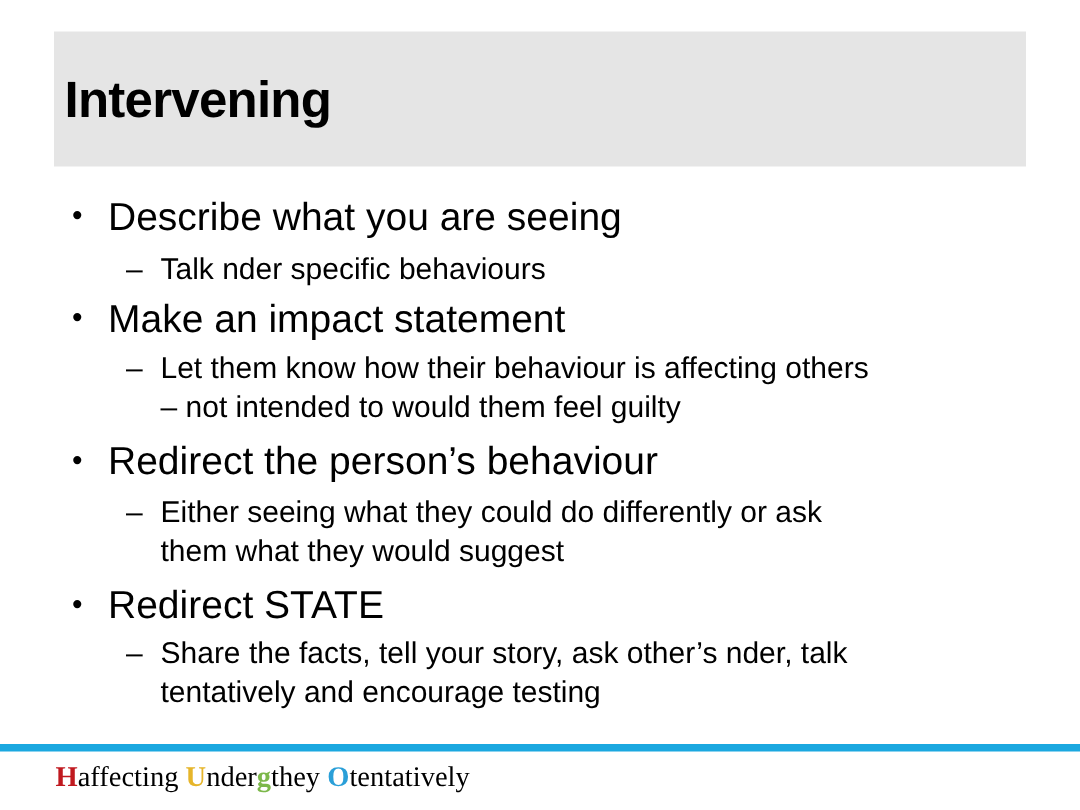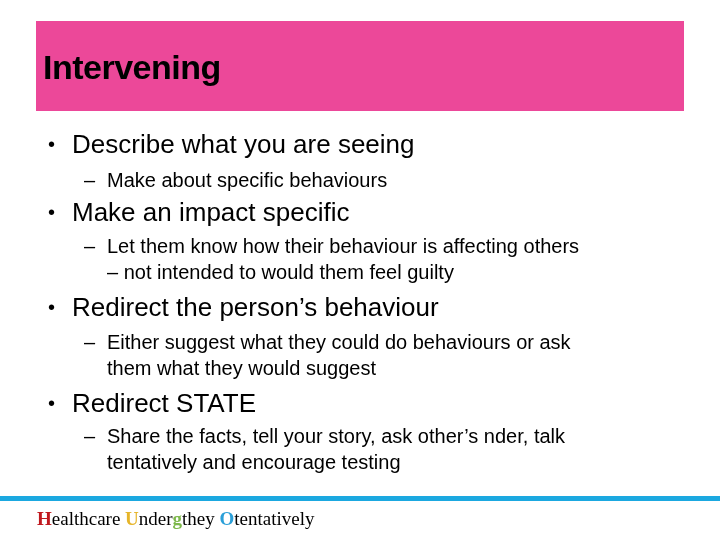--- a/index.html
+++ b/index.html
@@ -1,17 +1,17 @@
 <!DOCTYPE html>
 <html><head>
 <meta charset="utf-8">
 <style>
   html, body { margin:0; padding:0; }
   body { width:720px; height:540px; background:#ffffff; position:relative; overflow:hidden; font-family:"Liberation Sans", sans-serif; color:#000; }
-  .title-box { position:absolute; left:36px; top:21px; width:648px; height:90px; background:#ec4899; }
+  .title-box { position:absolute; left:36px; top:21px; width:648px; height:90px; background:#e5e5e5; }
   .title { position:absolute; left:7px; top:26px; font-size:34px; font-weight:bold; line-height:40px; letter-spacing:-0.5px; }
   .content { position:absolute; left:0; top:0; width:720px; }
   .l1 { position:absolute; left:48px; font-size:26px; line-height:30px; white-space:nowrap; }
   .l1 .bullet { position:absolute; left:0; top:0; font-size:20px; }
   .l1 .txt { position:absolute; left:24px; }
   .l2 { position:absolute; left:84px; font-size:20px; line-height:26px; }
   .l2 .dash { position:absolute; left:0; top:0; }
   .l2 .txt { position:absolute; left:23px; width:600px; white-space:pre-line; }
   .rule { position:absolute; left:0; top:496px; width:720px; height:5px; background:#1ba8e0; }
   .footer { position:absolute; left:37px; top:507px; font-family:"Liberation Serif", serif; font-size:19px; line-height:24px; white-space:nowrap; }
@@ -24,51 +24,51 @@
   <div class="title">Intervening</div>
 </div>
 
 <div class="content">
   <div class="l1" style="top:129px;">
     <span class="bullet">•</span>
     <span class="txt">Describe what you are seeing</span>
   </div>
   <div class="l2" style="top:167px;">
     <span class="dash">–</span>
-    <span class="txt">Make about specific behaviours</span>
+    <span class="txt">Talk nder specific behaviours</span>
   </div>
 
   <div class="l1" style="top:197px;">
     <span class="bullet">•</span>
-    <span class="txt">Make an impact specific</span>
+    <span class="txt">Make an impact statement</span>
   </div>
   <div class="l2" style="top:233px;">
     <span class="dash">–</span>
     <span class="txt">Let them know how their behaviour is affecting others
 – not intended to would them feel guilty</span>
   </div>
 
   <div class="l1" style="top:292px;">
     <span class="bullet">•</span>
     <span class="txt">Redirect the person’s behaviour</span>
   </div>
   <div class="l2" style="top:329px;">
     <span class="dash">–</span>
-    <span class="txt">Either suggest what they could do behaviours or ask
+    <span class="txt">Either seeing what they could do differently or ask
 them what they would suggest</span>
   </div>
 
   <div class="l1" style="top:388px;">
     <span class="bullet">•</span>
     <span class="txt">Redirect STATE</span>
   </div>
   <div class="l2" style="top:423px;">
     <span class="dash">–</span>
     <span class="txt">Share the facts, tell your story, ask other’s nder, talk
 tentatively and encourage testing</span>
   </div>
 </div>
 
 <div class="rule"></div>
 
 <div class="footer">
-  <span class="init" style="color:#c0191f">H</span><span>ealthcare </span><span class="init" style="color:#e6b52a">U</span><span>nder</span><span class="init" style="color:#7cb84a">g</span><span>they </span><span class="init" style="color:#2a9fd8">O</span><span>tentatively</span>
+  <span class="init" style="color:#c0191f">H</span><span>affecting </span><span class="init" style="color:#e6b52a">U</span><span>nder</span><span class="init" style="color:#7cb84a">g</span><span>they </span><span class="init" style="color:#2a9fd8">O</span><span>tentatively</span>
 </div>
 
 </body></html>

